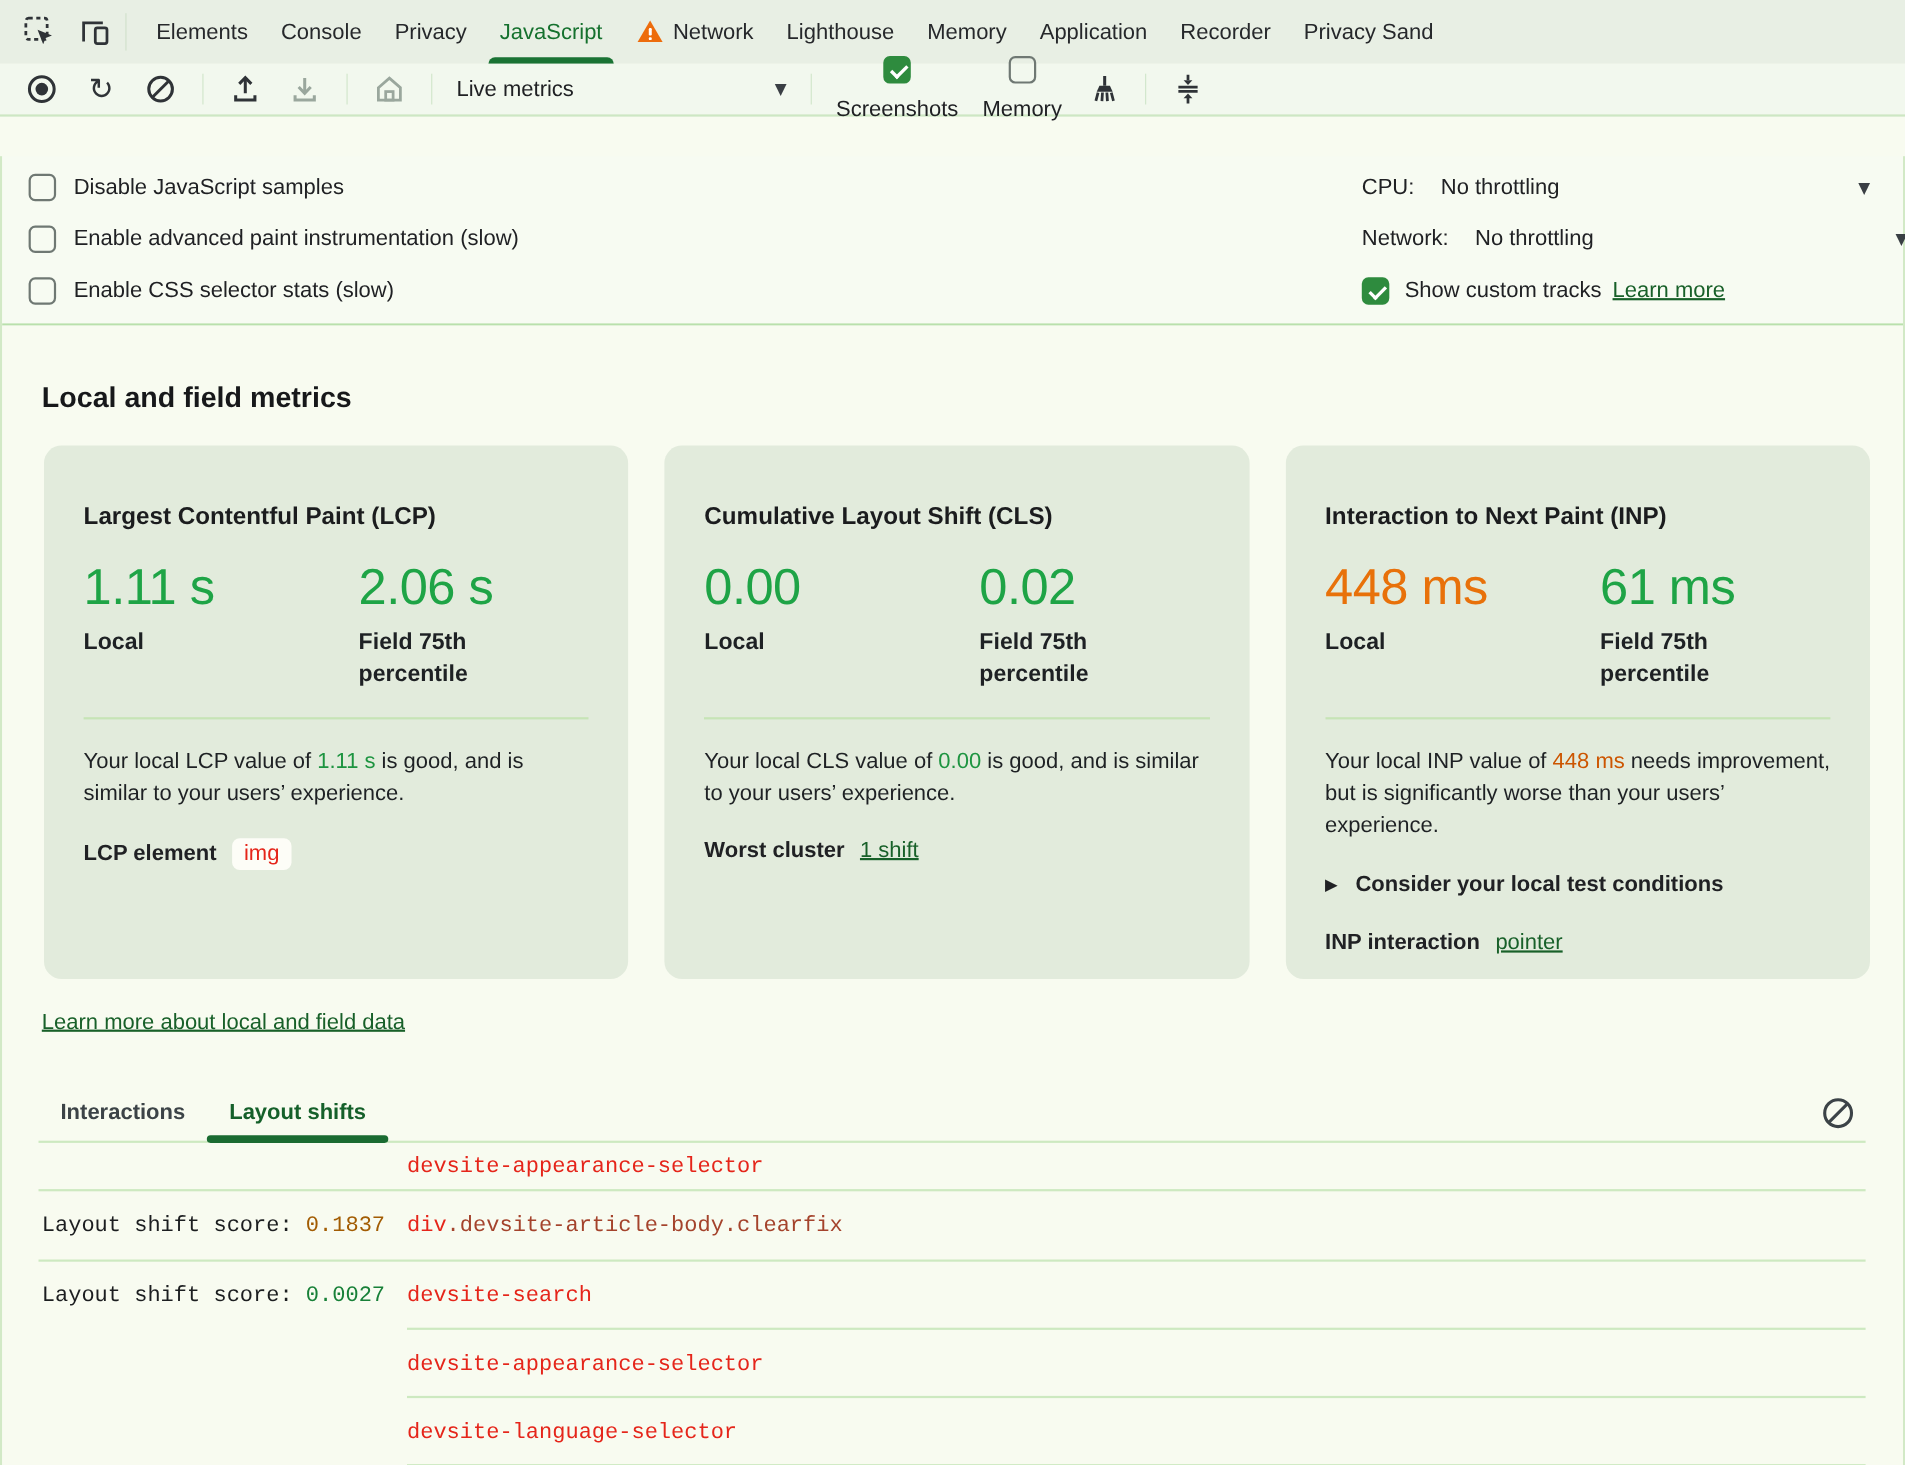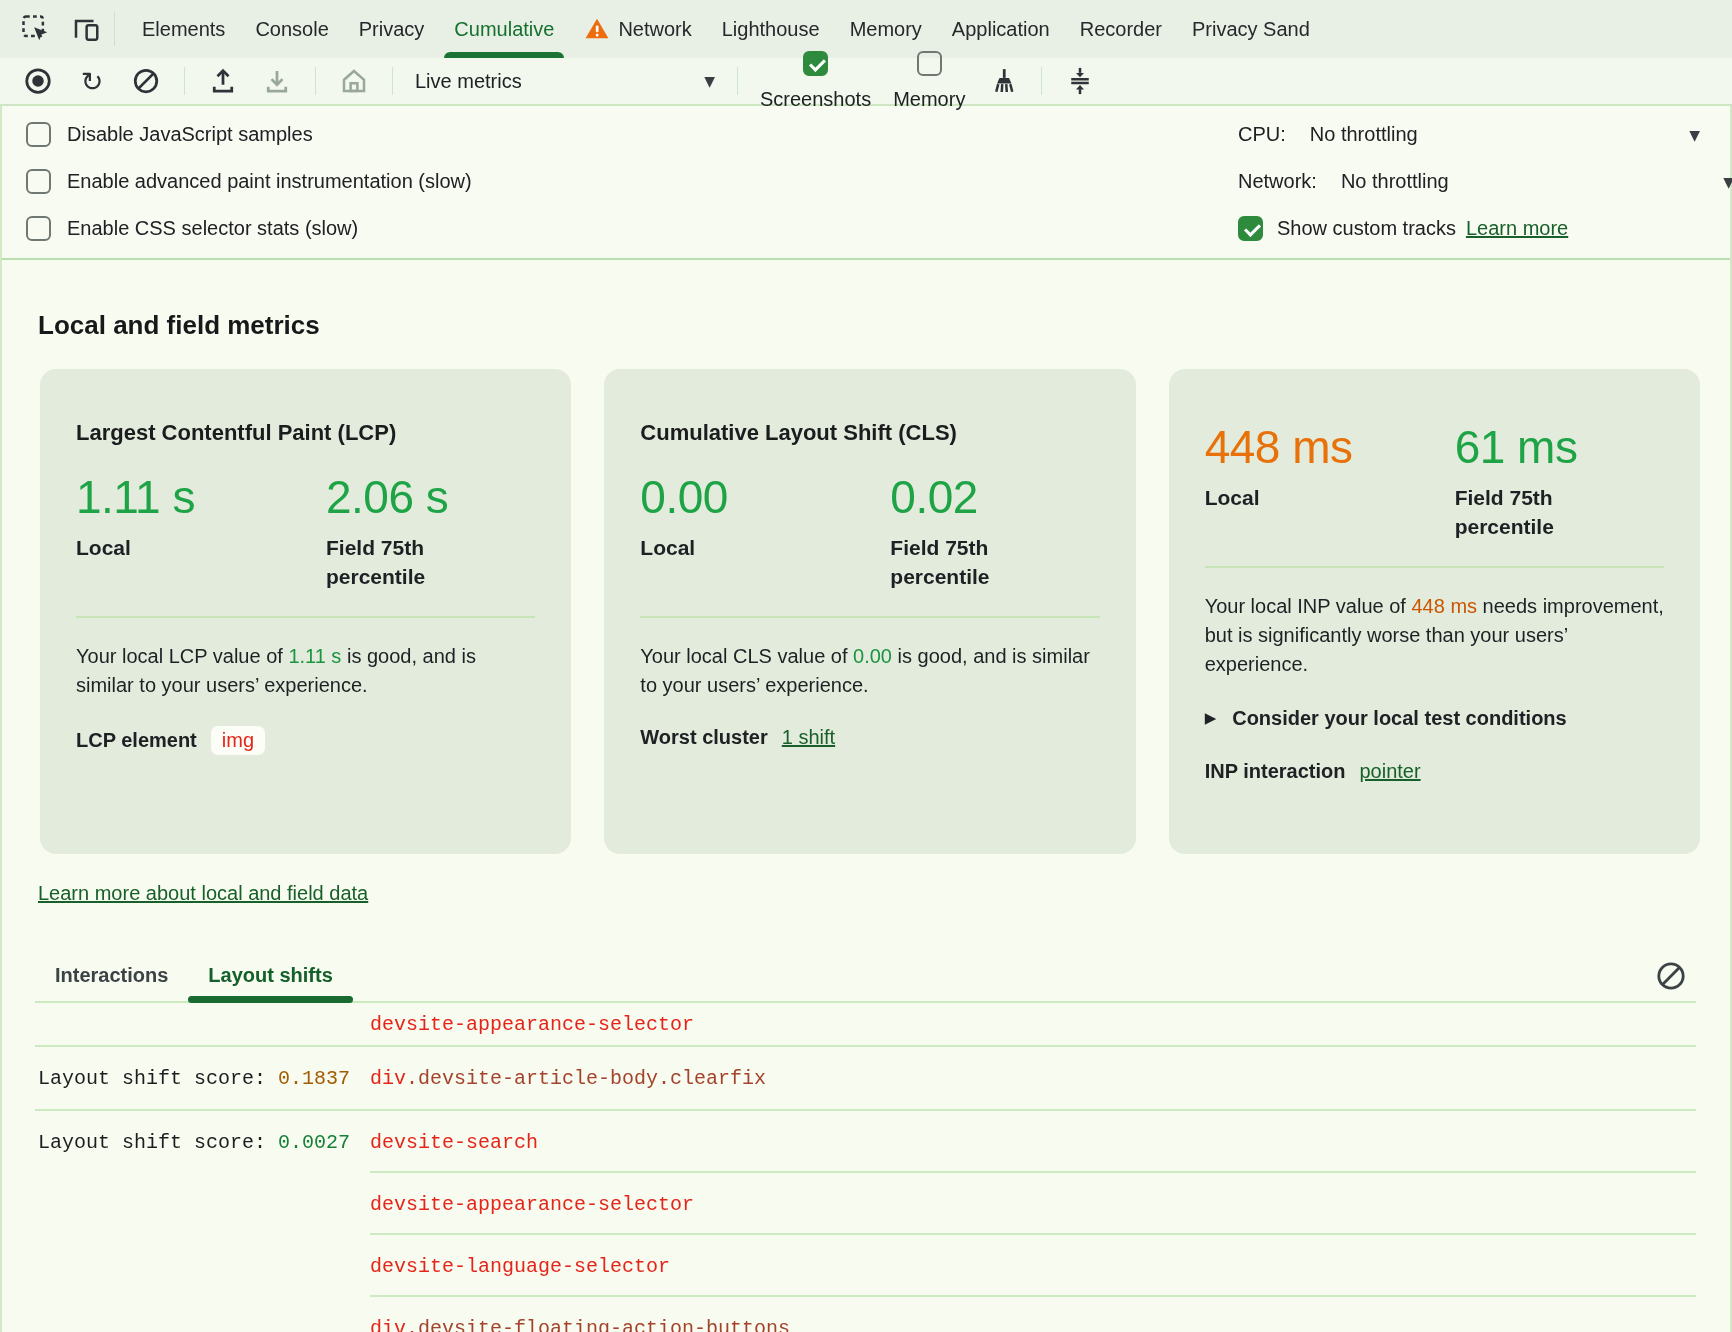--- a/index.html
+++ b/index.html
@@ -21,21 +21,21 @@
   .glyph-reload{font-family:"DejaVu Sans",sans-serif;font-size:27px;color:#2f3337;line-height:1;}
   .lm-select{display:flex;align-items:center;width:300px;justify-content:space-between;font-size:20px;color:#202124;}
   .caret{font-size:14px;color:#3a3f44;font-family:"DejaVu Sans",sans-serif;}
   .cb{width:25px;height:25px;border:2px solid #6f7873;border-radius:6px;background:transparent;box-sizing:border-box;flex:0 0 auto;position:relative;}
   .cb.checked{background:#2e8b3e;border-color:#2e8b3e;}
   .cb.checked::after{content:"";position:absolute;left:5px;top:6px;width:12px;height:6px;border-left:3px solid #fff;border-bottom:3px solid #fff;transform:rotate(-45deg);}
   .cb-row{display:flex;align-items:center;gap:12px;font-size:20px;flex-direction:column;}
 
   
   .panel-body{border-left:2px solid #d2e9c6;border-right:2px solid #d2e9c6;box-sizing:border-box;width:1732px;}
-  .settings{display:flex;justify-content:space-between;background:#f7fbf2;border-bottom:2px solid #b9e0ac;padding:5px 0 6px 24px;}
+  .settings{display:flex;justify-content:space-between;background:#f7fbf2;border-bottom:2px solid #b9e0ac;padding:5px 0 6px 24px;margin-top:36px;}
   .settings-left .opt-row{height:47px;display:flex;align-items:center;gap:16px;font-size:20px;}
   .settings-right{width:492px;flex:0 0 aupx;}
   .settings-right .s-row{height:47px;display:flex;align-items:center;font-size:20px;}
   .s-label{margin-right:24px;}
   .s-row .caret{margin-left:auto;}
   .s-row.cpu .caret{margin-right:30px;}
   .s-row.net .caret{margin-right:-4px;}
   .link{color:#186029;text-decoration:underline;cursor:pointer;}
 
   
@@ -97,21 +97,21 @@
             <path d="M4 19 V5.5 h14"></path>
             <rect x="12.5" y="9" width="8.5" height="11.5" rx="1.5" fill="#e8efe4"></rect>
           </svg>
       </span>
     </div>
     <span class="tabbar-sep"></span>
 
     <div class="tab">Elements</div>
     <div class="tab">Console</div>
     <div class="tab">Privacy</div>
-    <div class="tab active">Cumulative</div>
+    <div class="tab active">JavaScript</div>
     <div class="tab">
       <span class="icon-btn" style="width:26px;height:26px">
         <svg width="26" height="26" viewBox="0 0 24 24">
             <path d="M12 2.5 L22.5 20.5 H1.5 Z" fill="#ed6c0c"></path>
             <rect x="10.9" y="8.7" width="2.5" height="6.3" rx="1" fill="#fff"></rect>
             <rect x="10.9" y="16.4" width="2.5" height="2.5" rx="1" fill="#fff"></rect>
           </svg>
       </span>
       <span>Network</span>
     </div>
@@ -276,20 +276,21 @@
           </div>
           <hr class="card-div">
           <p class="desc"><span>Your local CLS value of </span><span class="v">0.00</span><span> is good, and is similar to your users’ experience.</span></p>
           <div class="extra">
             <span class="lbl">Worst cluster</span>
             <span class="link">1 shift</span>
           </div>
         </section>
 
         <section class="card">
+          <h2>Interaction to Next Paint (INP)</h2>
           <div class="vals">
             <div class="val-col">
               <div class="val orange">448 ms</div>
               <div class="val-label">Local</div>
             </div>
             <div class="val-col field">
               <div class="val">61 ms</div>
               <div class="val-label">Field 75th percentile</div>
             </div>
           </div>

